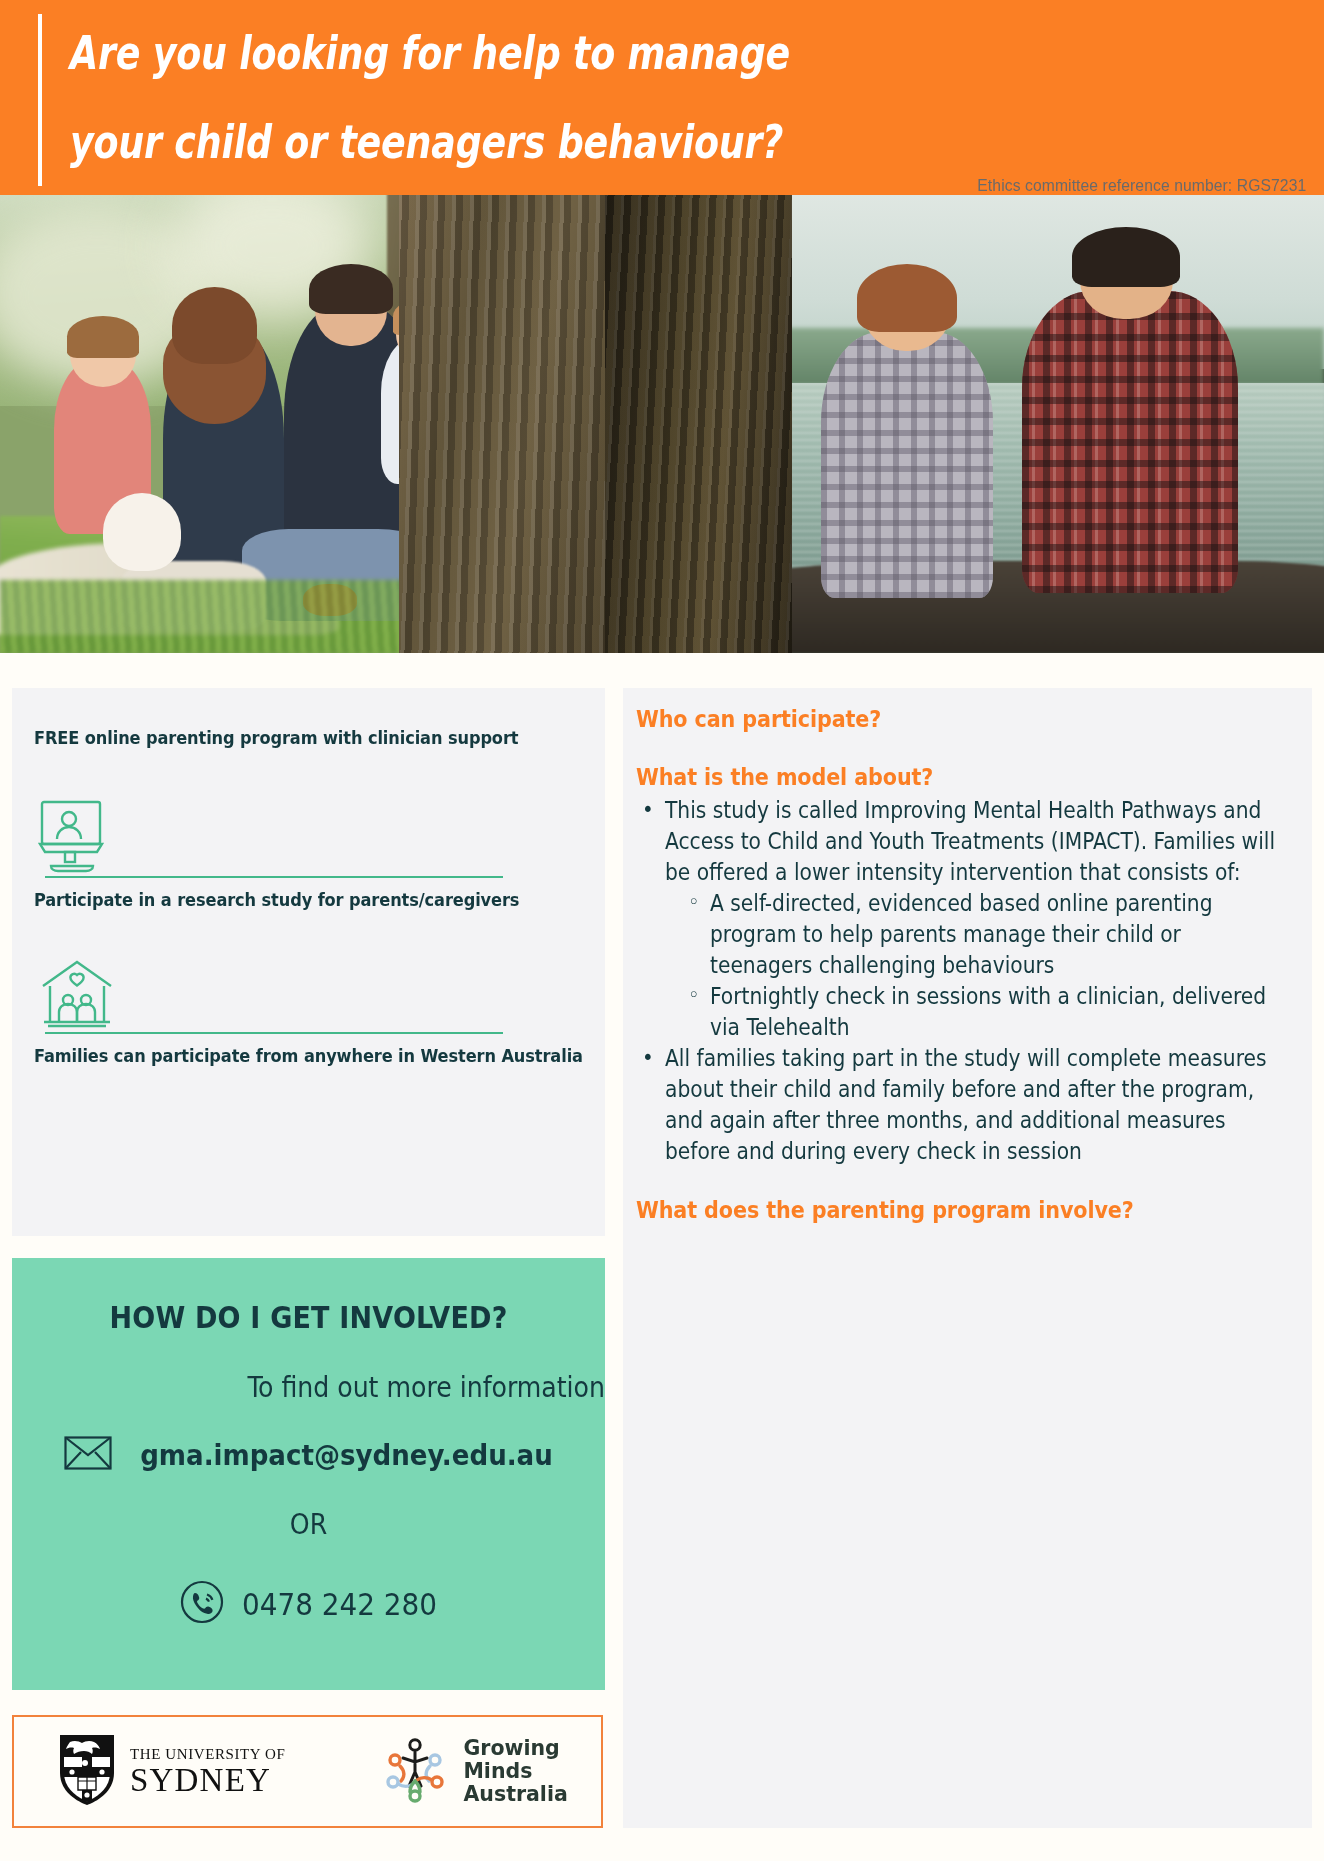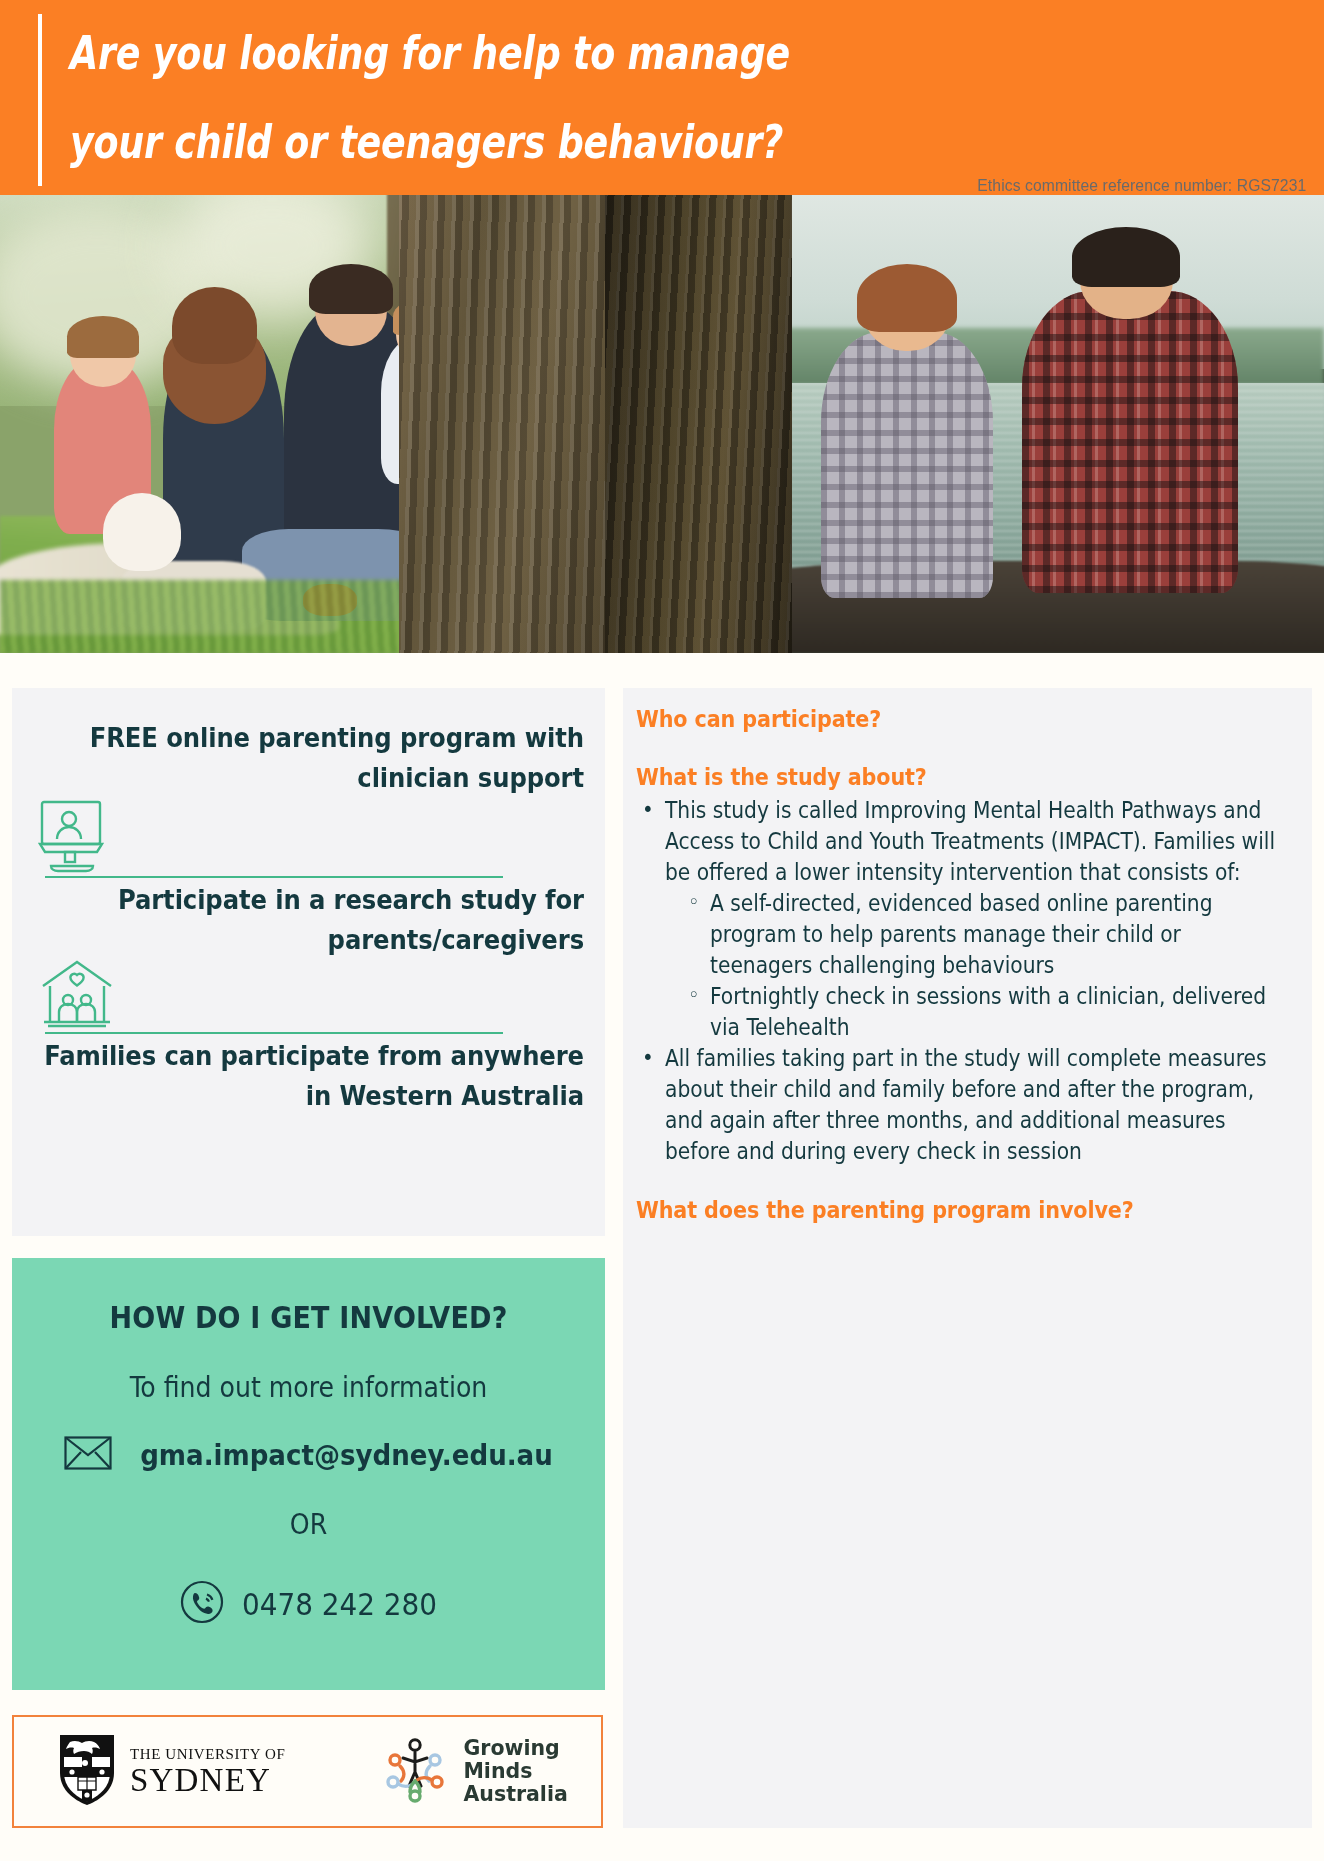--- a/index.html
+++ b/index.html
@@ -151,21 +151,21 @@
     border-radius:46%;background:#e3b288;}
   .pr-dad-hair{position:absolute;left:65%;top:7%;width:15%;height:13%;
     border-radius:50% 50% 18% 18%;background:#2a211b;}
 
   
   .left-panel{
     position:absolute;left:12px;top:688px;width:593px;height:548px;
     background:#f3f3f5;
   }
   .benefit-text{
-    text-align:right;font-weight:700;font-size:27px;line-height:40px;
+    text-align:left;font-weight:700;font-size:18px;line-height:40px;
     color:#14393f;
     font-family:"DejaVu Sans Condensed","Liberation Sans",sans-serif;
     letter-spacing:-0.1px;
   }
   .b1{position:absolute;left:22px;top:30px;width:550px;}
   .b2{position:absolute;left:22px;top:192px;width:550px;}
   .b3{position:absolute;left:22px;top:348px;width:550px;}
   .divider{position:absolute;height:2px;background:#42b88a;left:33px;width:458px;}
   .d1{top:188px;}
   .d2{top:344px;}
@@ -176,21 +176,21 @@
   .green-box{
     position:absolute;left:12px;top:1258px;width:593px;height:432px;
     background:#7bd7b4;
   }
   .gb-title{
     position:absolute;left:0;top:42px;width:593px;text-align:center;
     font-weight:700;font-size:30px;letter-spacing:0.2px;color:#14393f;
     font-family:"DejaVu Sans Condensed","Liberation Sans",sans-serif;
   }
   .gb-sub{
-    position:absolute;left:0;top:113px;width:593px;text-align:center;
+    position:absolute;left:0;top:113px;width:593px;text-align:right;
     font-size:28px;color:#14393f;
     font-family:"DejaVu Sans Condensed","Liberation Sans",sans-serif;
   }
   .gb-email-row{
     position:absolute;left:0;top:178px;width:593px;
     display:flex;align-items:center;justify-content:center;gap:28px;
   }
   .gb-email{
     font-weight:700;font-size:29px;color:#14393f;
     font-family:"DejaVu Sans Condensed","Liberation Sans",sans-serif;
@@ -436,21 +436,21 @@
       <div>Minds</div>
       <div>Australia</div>
     </span>
   </div>
 
 </div>
 
 <div class="right-panel">
   <div class="rp-inner" id="sections-root">
       <div class="sec-head">Who can participate?</div>
-      <div class="sec-head gap">What is the study about?</div>
+      <div class="sec-head gap">What is the model about?</div>
       <ul class="lvl1">
         <li>This study is called Improving Mental Health Pathways and Access to Child and Youth Treatments (IMPACT). Families will be offered a lower intensity intervention that consists of:<ul class="lvl2">
             <li>A self-directed, evidenced based online parenting program to help parents manage their child or teenagers challenging behaviours</li>
             <li>Fortnightly check in sessions with a clinician, delivered via Telehealth</li>
           </ul></li>
         <li>All families taking part in the study will complete measures about their child and family before and after the program, and again after three months, and additional measures before and during every check in session</li>
       </ul>
       <div class="sec-head gap">What does the parenting program involve?</div>
     </div>
 </div>

